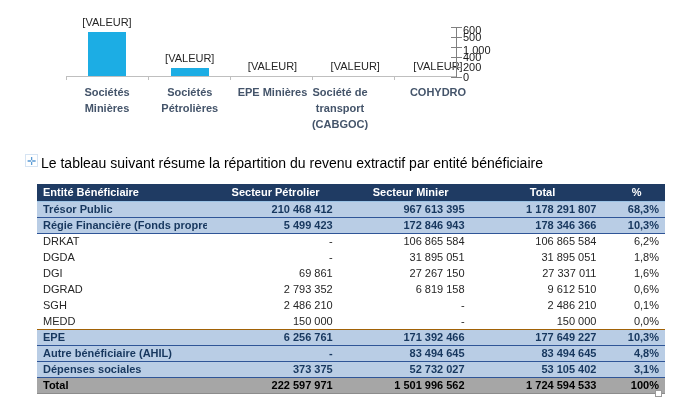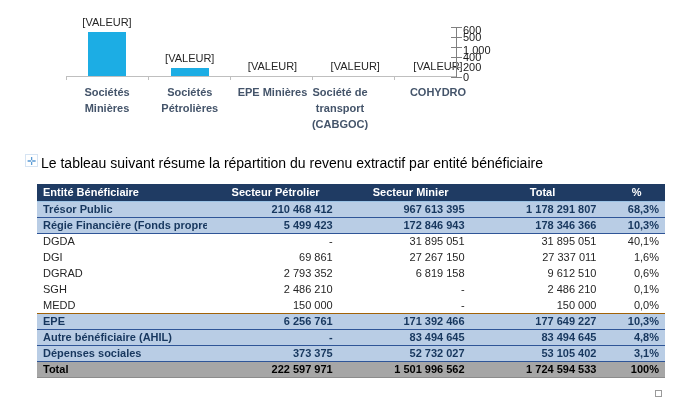--- a/index.html
+++ b/index.html
@@ -121,25 +121,32 @@
             <td>68,3%</td>
           </tr>
           <tr class="highlight">
             <td>Régie Financière (Fonds propre)</td>
             <td>5 499 423</td>
             <td>172 846 943</td>
             <td>178 346 366</td>
             <td>10,3%</td>
           </tr>
           <tr class="normal">
+            <td>DRKAT</td>
+            <td>-</td>
+            <td>106 865 584</td>
+            <td>106 865 584</td>
+            <td>6,2%</td>
+          </tr>
+          <tr class="normal">
             <td>DGDA</td>
             <td>-</td>
             <td>31 895 051</td>
             <td>31 895 051</td>
-            <td>40,1%</td>
+            <td>1,8%</td>
           </tr>
           <tr class="normal">
             <td>DGI</td>
             <td>69 861</td>
             <td>27 267 150</td>
             <td>27 337 011</td>
             <td>1,6%</td>
           </tr>
           <tr class="normal">
             <td>DGRAD</td>

